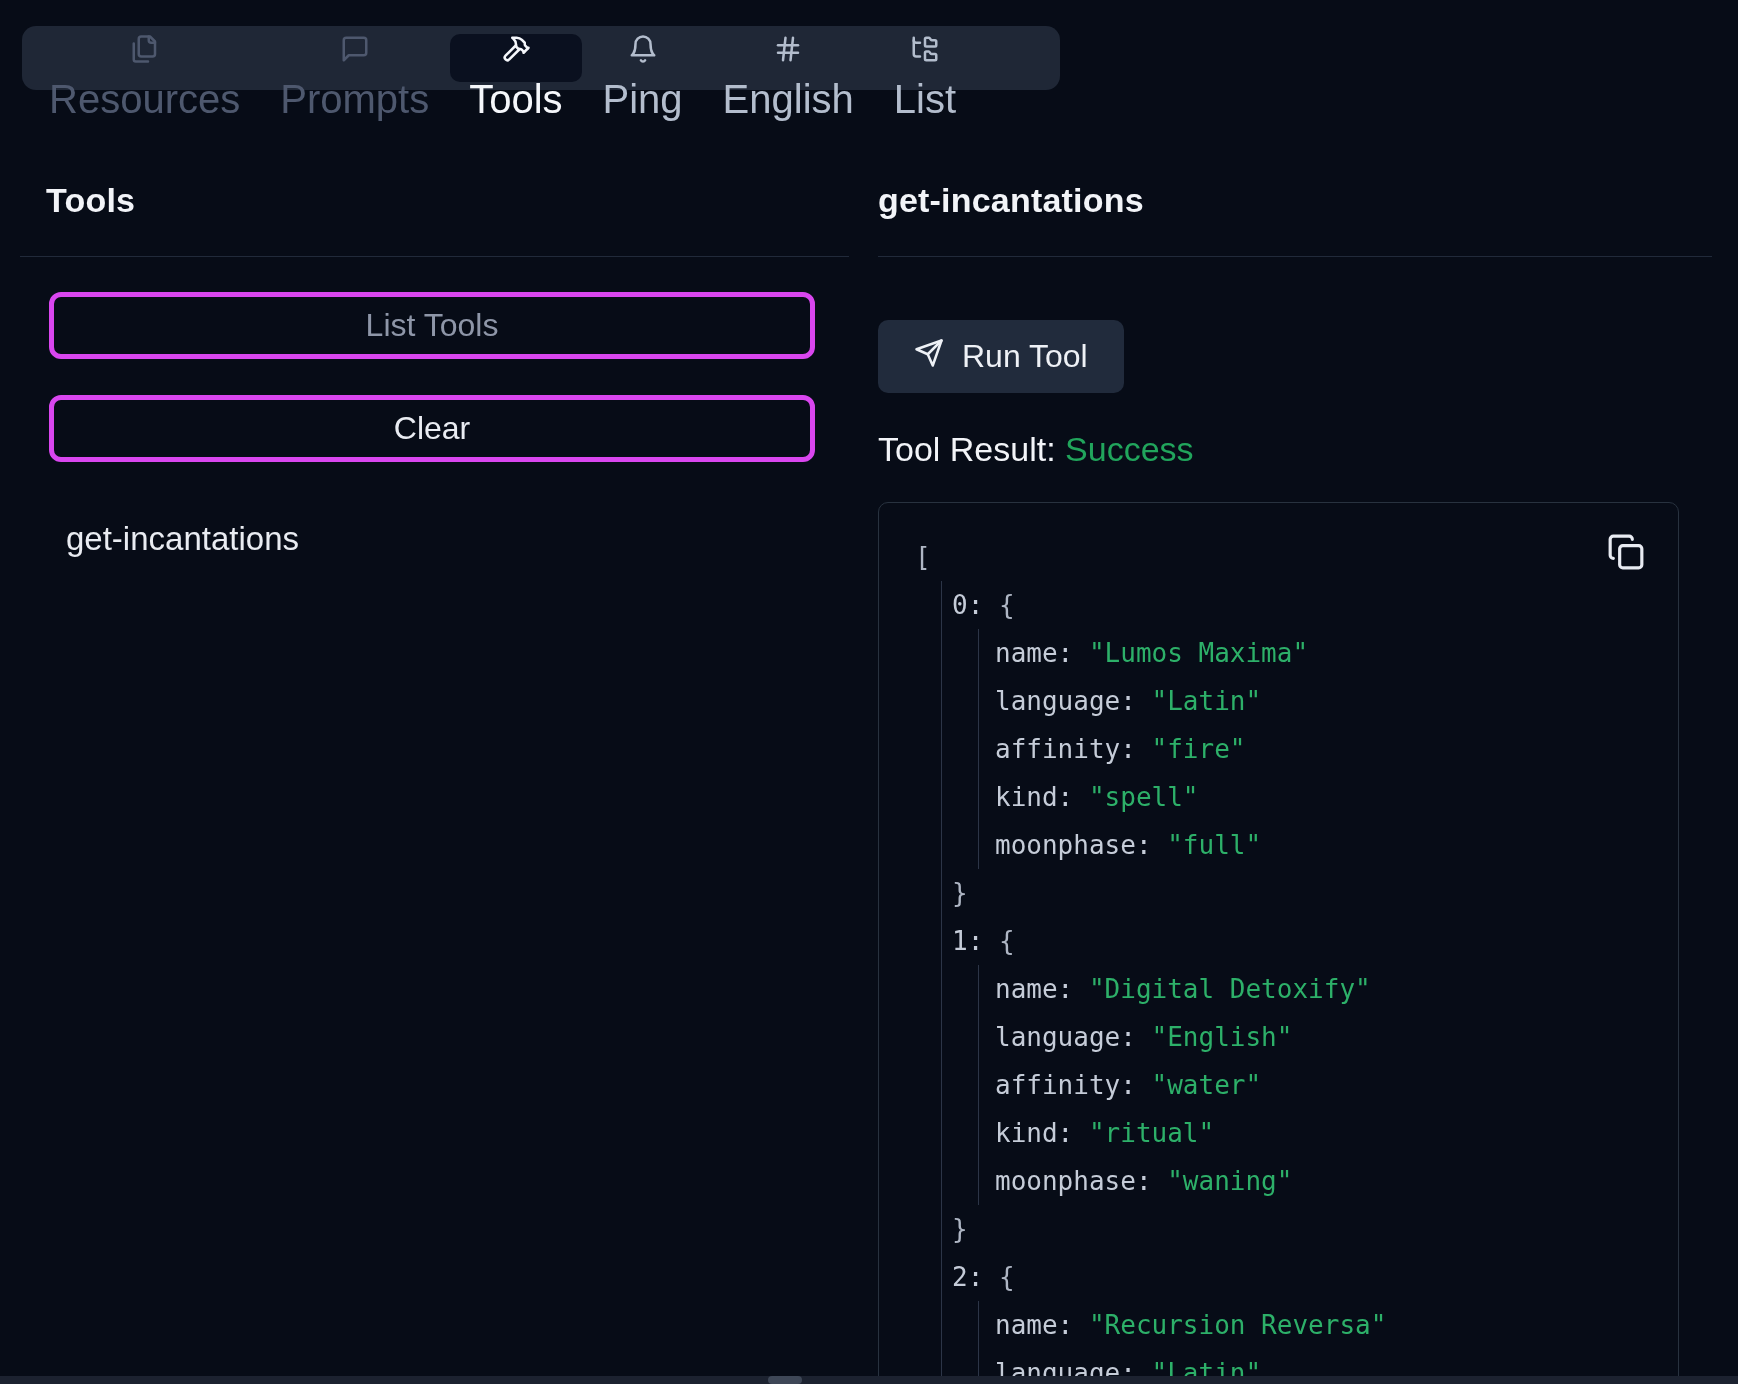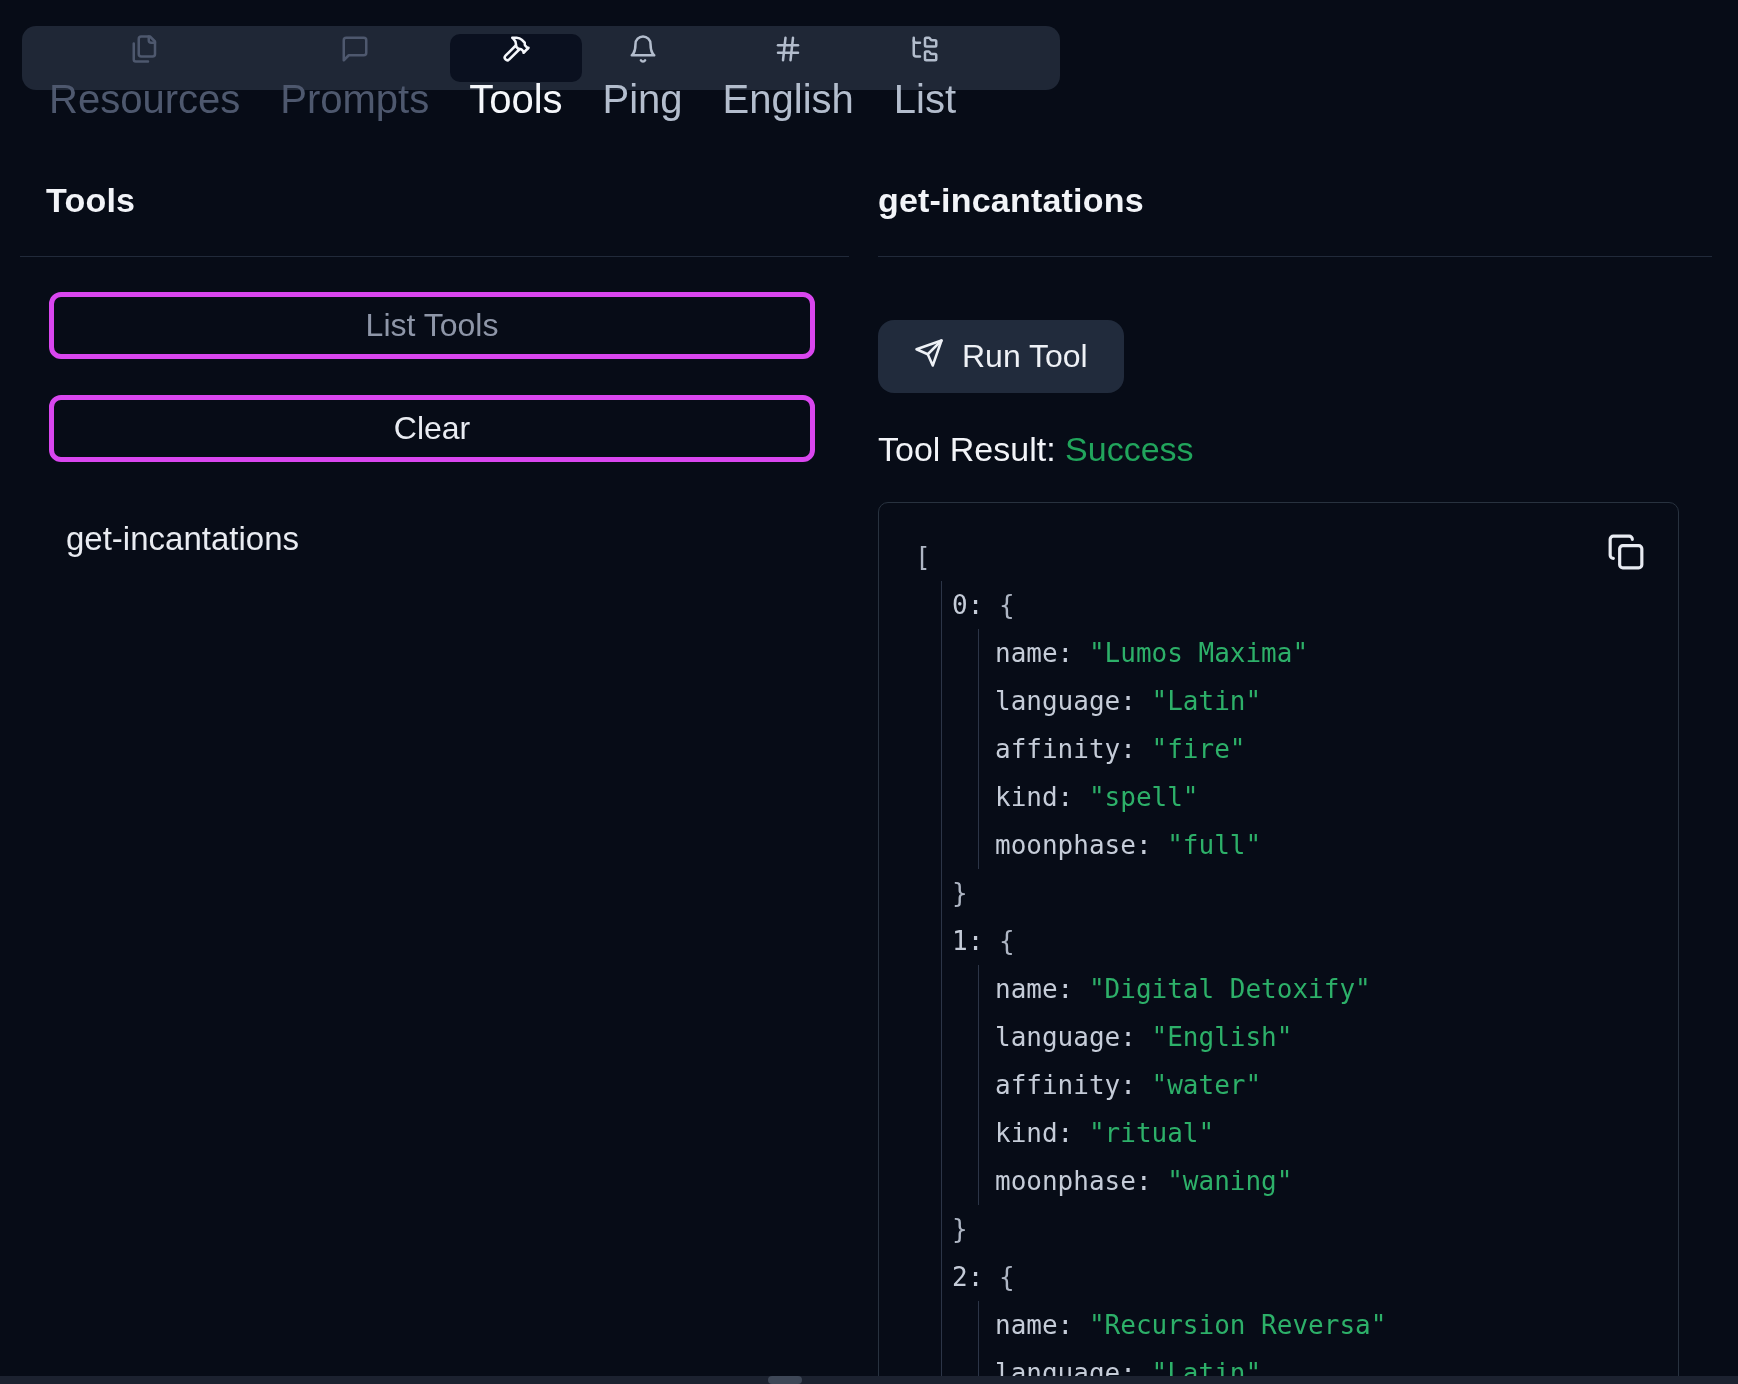--- a/index.html
+++ b/index.html
@@ -49,21 +49,21 @@
   .btn.clear{margin-top:36px;color:#e9ecf2;}
   .tool-list{margin-top:28px;}
   .tool-item{
     height:97px;display:flex;align-items:center;padding-left:46px;
     font-size:33px;color:#e9ecf2;cursor:pointer;border-radius:10px;
   }
 
   
   .run-btn{
     margin-top:63px;margin-left:0;display:inline-flex;align-items:center;gap:18px;
-    height:73px;padding:0 36px;background:#212b3c;border:none;border-radius:16px;
+    height:73px;padding:0 36px;background:#212b3c;border:none;border-radius:10px;
     color:#eef1f6;font-size:32px;font-family:inherit;cursor:pointer;
   }
   .run-btn svg{width:30px;height:30px;}
   .result-line{margin-top:37px;font-size:34px;font-weight:400;color:#f2f4f8;}
   .result-line .status{color:#21a55c;}
 
   .json-panel{
     position:relative;margin-top:33px;width:801px;height:890px;
     box-sizing:border-box;border:1px solid #28323f;border-radius:10px;
     background:transparent;

